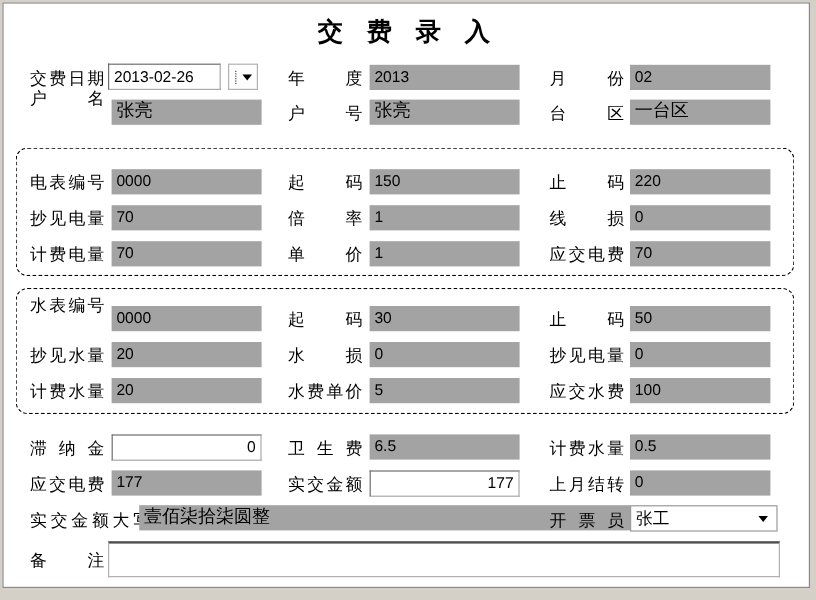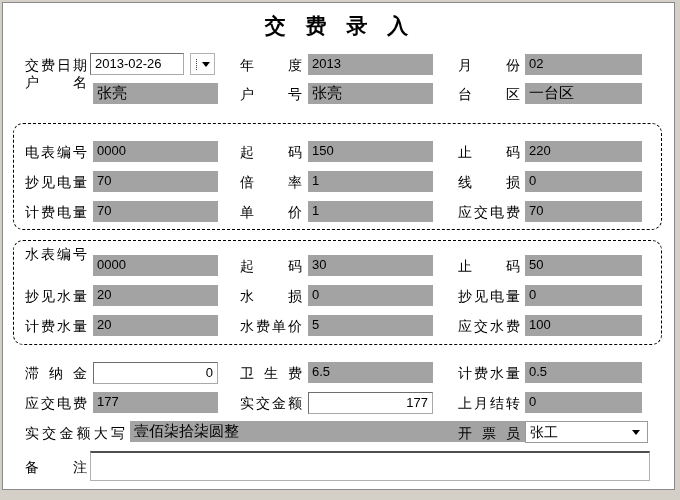--- a/index.html
+++ b/index.html
@@ -144,21 +144,21 @@
 <div class="fld f3" style="top:362px">0.5</div>
 
 <div class="lbl c1" style="top:393px">应交电费</div>
 <div class="fld f1" style="top:392px">177</div>
 <div class="lbl c2" style="top:393px">实交金额</div>
 <div class="fld f2 inp r" style="top:392px">177</div>
 <div class="lbl c3" style="top:393px">上月结转</div>
 <div class="fld f3" style="top:392px">0</div>
 
 <div class="lbl c1 wide" style="top:423px">实交金额大写</div>
-<div class="fld cnv" style="left:130px;top:421px;width:425px">壹佰柒拾柒圆整</div>
+<div class="fld cnv" style="left:116px;top:421px;width:425px">壹佰柒拾柒圆整</div>
 <div class="lbl c3" style="top:423px">开 票 员</div>
 <div class="combo">
   <span>张工</span>
   <span class="tri"></span>
 </div>
 
 <div class="lbl c1" style="top:457px">备 注</div>
 <div class="remarks"></div>
 
 </body></html>

